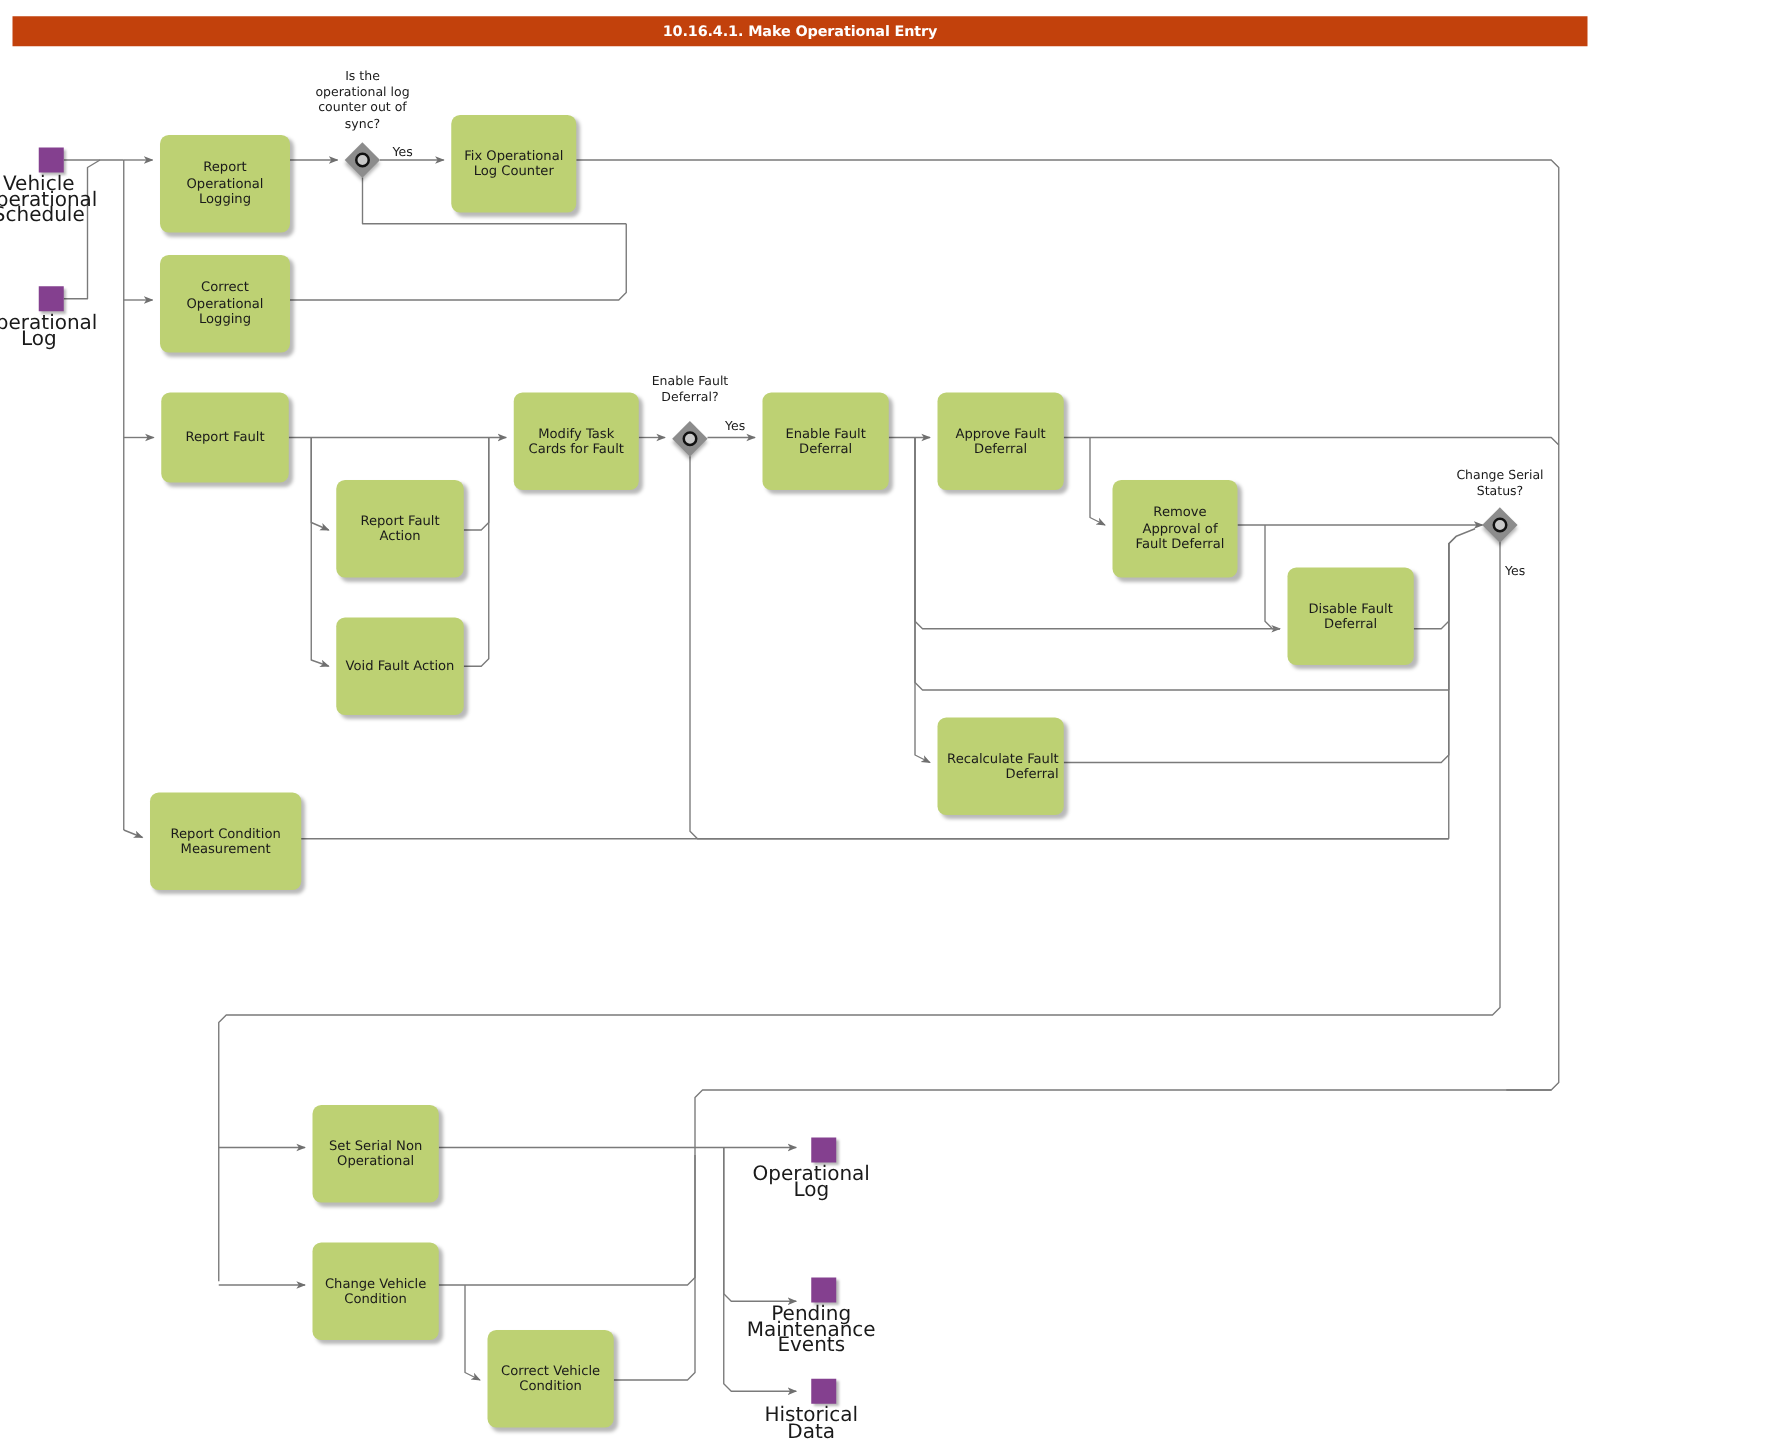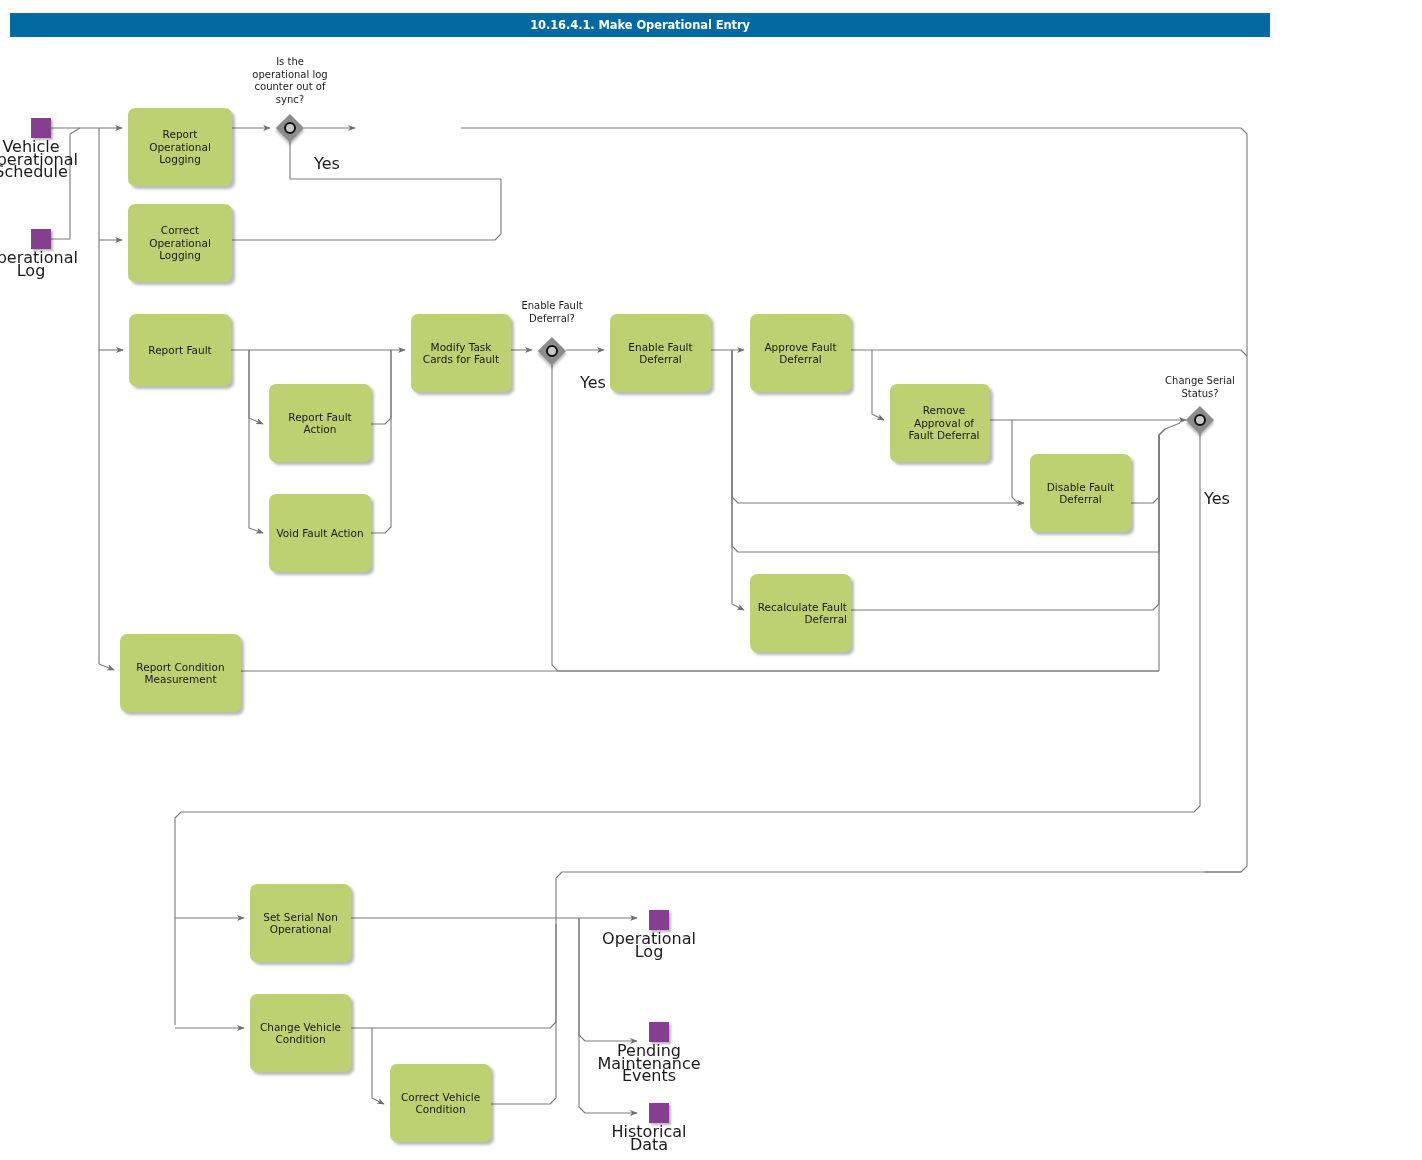--- a/index.html
+++ b/index.html
@@ -5,21 +5,21 @@
   html,body{margin:0;padding:0;background:#ffffff;}
   body{width:1422px;height:1160px;position:relative;
        font-family:"DejaVu Sans","Liberation Sans",sans-serif;
        -webkit-font-smoothing:antialiased;}
 
   #canvas{position:absolute;left:0;top:0;width:1422px;height:1160px;overflow:hidden;}
 
   
   .title-bar{
     position:absolute;left:10px;top:13px;width:1260px;height:24px;
-    background:#0369a1;
+    background:#c2410c;
   }
   .title-bar .title-text{
     position:absolute;left:0;top:0;width:100%;height:24px;
     line-height:24px;text-align:center;
     color:#ffffff;font-size:11.5px;font-weight:bold;
     font-family:"DejaVu Sans","Liberation Sans",sans-serif;
     letter-spacing:-0.1px;
   }
 
   
@@ -72,24 +72,23 @@
     background:#c9c9c9;
     box-sizing:border-box;
   }
   .gw-label{
     position:absolute;text-align:center;white-space:pre-line;
     font-size:10px;line-height:12.5px;color:#1a1a1a;
     font-family:"DejaVu Sans","Liberation Sans",sans-serif;
   }
   .edge-label{
     position:absolute;
-    font-size:16px;line-height:12px;color:#1a1a1a;
+    font-size:10px;line-height:12px;color:#1a1a1a;
     font-family:"DejaVu Sans","Liberation Sans",sans-serif;
     white-space:nowrap;
-    margin-top:41px;
   }
 </style>
 </head>
 <body>
 
 <div id="canvas">
 
   <div class="title-bar">
     <div class="title-text">10.16.4.1. Make Operational Entry</div>
   </div>
@@ -193,20 +192,23 @@
     <div class="sq"></div>
     <div class="lbl">Historical<br>Data</div>
   </div>
 
   <div class="task" style="left:128px;top:108px;width:104px;height:78px;">
     <span>Report<br>Operational<br>Logging</span>
   </div>
   <div class="task" style="left:128px;top:204px;width:104px;height:78px;">
     <span>Correct<br>Operational<br>Logging</span>
   </div>
+  <div class="task" style="left:361px;top:92px;width:100px;height:78px;">
+    <span>Fix Operational<br>Log Counter</span>
+  </div>
   <div class="task" style="left:129px;top:314px;width:102px;height:72px;">
     <span>Report Fault</span>
   </div>
   <div class="task" style="left:269px;top:384px;width:102px;height:78px;">
     <span>Report Fault<br>Action</span>
   </div>
   <div class="task" style="left:411px;top:314px;width:100px;height:78px;">
     <span>Modify Task<br>Cards for Fault</span>
   </div>
   <div class="task" style="left:269px;top:494px;width:102px;height:78px;">

